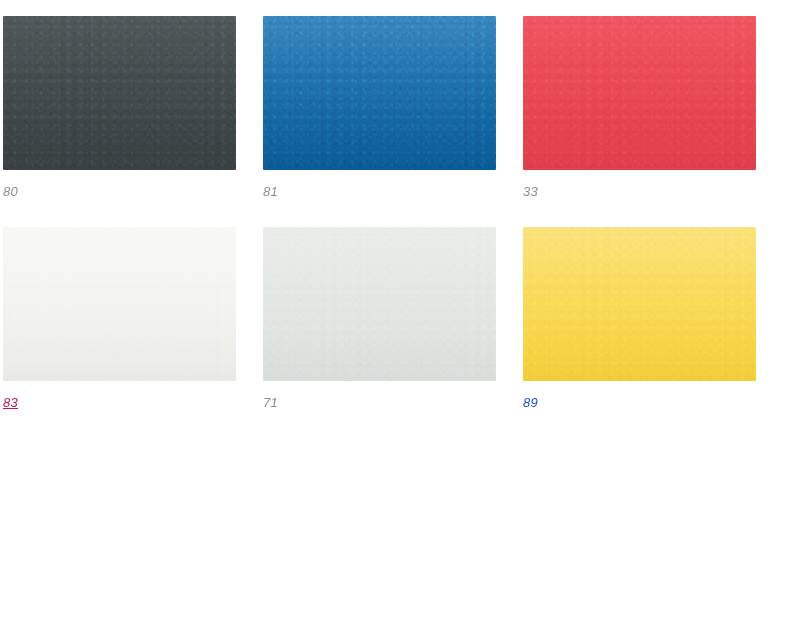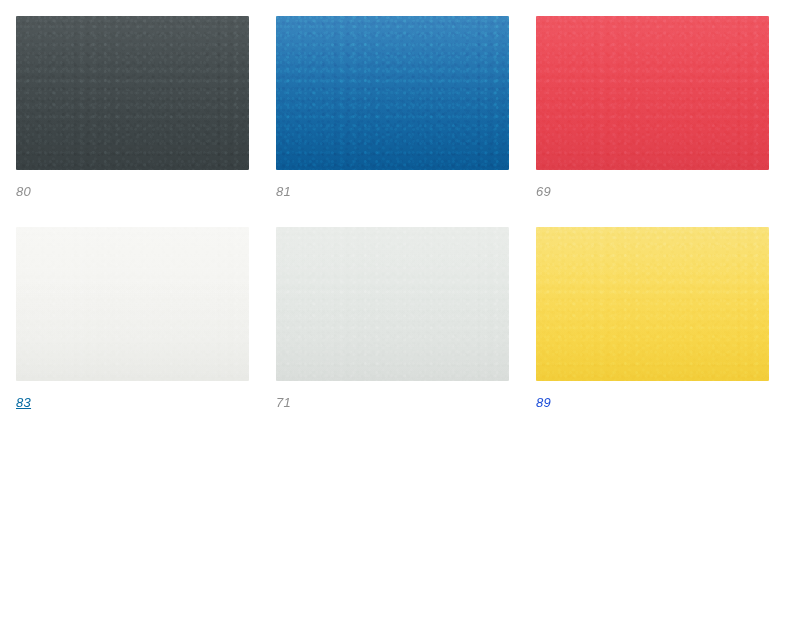--- a/index.html
+++ b/index.html
@@ -12,21 +12,21 @@
     width: 798px;
     height: 623px;
     font-family: "Liberation Sans", sans-serif;
     overflow: hidden;
   }
 
   #swatch-grid {
     position: relative;
     width: 798px;
     height: 623px;
-    padding: 16px 0 0 16px;
+    padding: 16px 0 0 3px;
     box-sizing: border-box;
     display: grid;
     grid-template-columns: 233px 233px 233px;
     grid-template-rows: 184px 184px 184px;
     column-gap: 27px;
     row-gap: 27px;
     align-content: start;
     justify-content: start;
     gap: 27px;
   }
@@ -104,25 +104,25 @@
     <div class="swatch-cell">
       <div class="swatch-chip" style="background: linear-gradient(rgb(71, 79, 81) 0%, rgb(66, 74, 76) 48%, rgb(59, 67, 69) 100%);"></div>
       <div class="swatch-label" style="color: rgb(142, 142, 142);">80</div>
     </div>
     <div class="swatch-cell">
       <div class="swatch-chip" style="background: linear-gradient(rgb(47, 128, 187) 0%, rgb(28, 111, 171) 48%, rgb(11, 94, 155) 100%);"></div>
       <div class="swatch-label" style="color: rgb(142, 142, 142);">81</div>
     </div>
     <div class="swatch-cell">
       <div class="swatch-chip" style="background: linear-gradient(rgb(238, 77, 89) 0%, rgb(234, 71, 83) 48%, rgb(231, 65, 78) 100%);"></div>
-      <div class="swatch-label" style="color: rgb(142, 142, 142);">69</div>
+      <div class="swatch-label" style="color: rgb(142, 142, 142);">33</div>
     </div>
     <div class="swatch-cell">
       <div class="swatch-chip" style="background: linear-gradient(rgb(247, 247, 244) 0%, rgb(244, 244, 241) 48%, rgb(241, 242, 238) 100%);"></div>
-      <div class="swatch-label" style="color: #0369a1; text-decoration: underline;">83</div>
+      <div class="swatch-label" style="color: #be185d; text-decoration: underline;">83</div>
     </div>
     <div class="swatch-cell">
       <div class="swatch-chip" style="background: linear-gradient(rgb(232, 235, 232) 0%, rgb(228, 232, 229) 48%, rgb(225, 229, 226) 100%);"></div>
       <div class="swatch-label" style="color: rgb(142, 142, 142);">71</div>
     </div>
     <div class="swatch-cell">
       <div class="swatch-chip" style="background: linear-gradient(rgb(249, 225, 115) 0%, rgb(250, 219, 87) 48%, rgb(251, 213, 60) 100%);"></div>
       <div class="swatch-label" style="color: #1d4ed8;">89</div>
     </div>
   </main>

